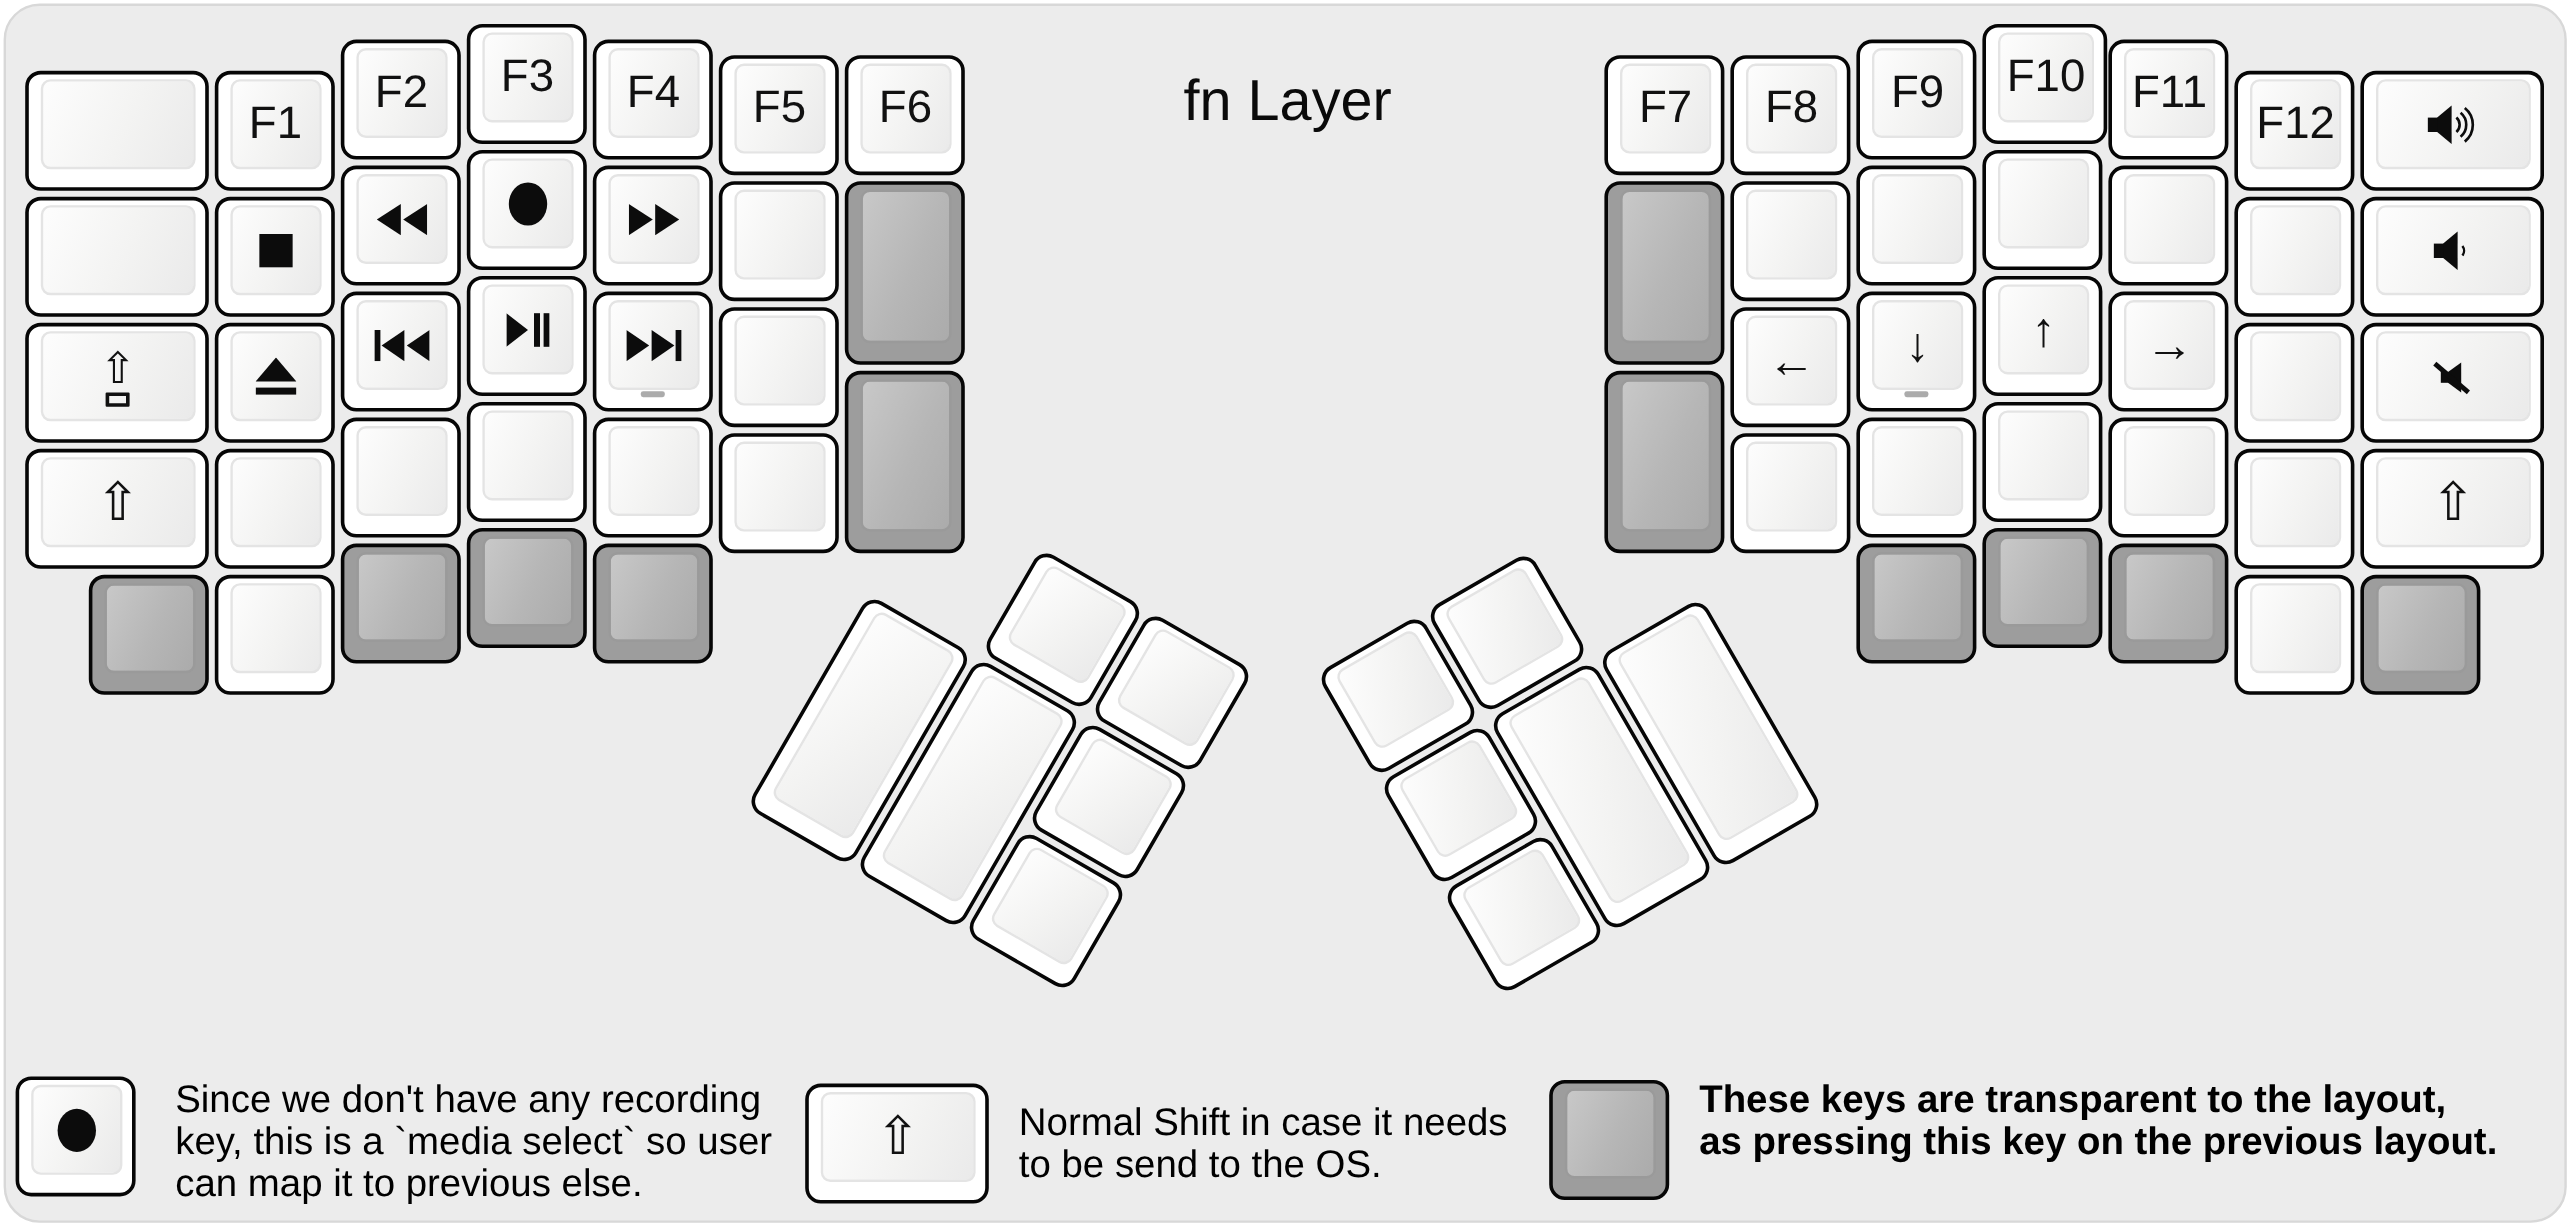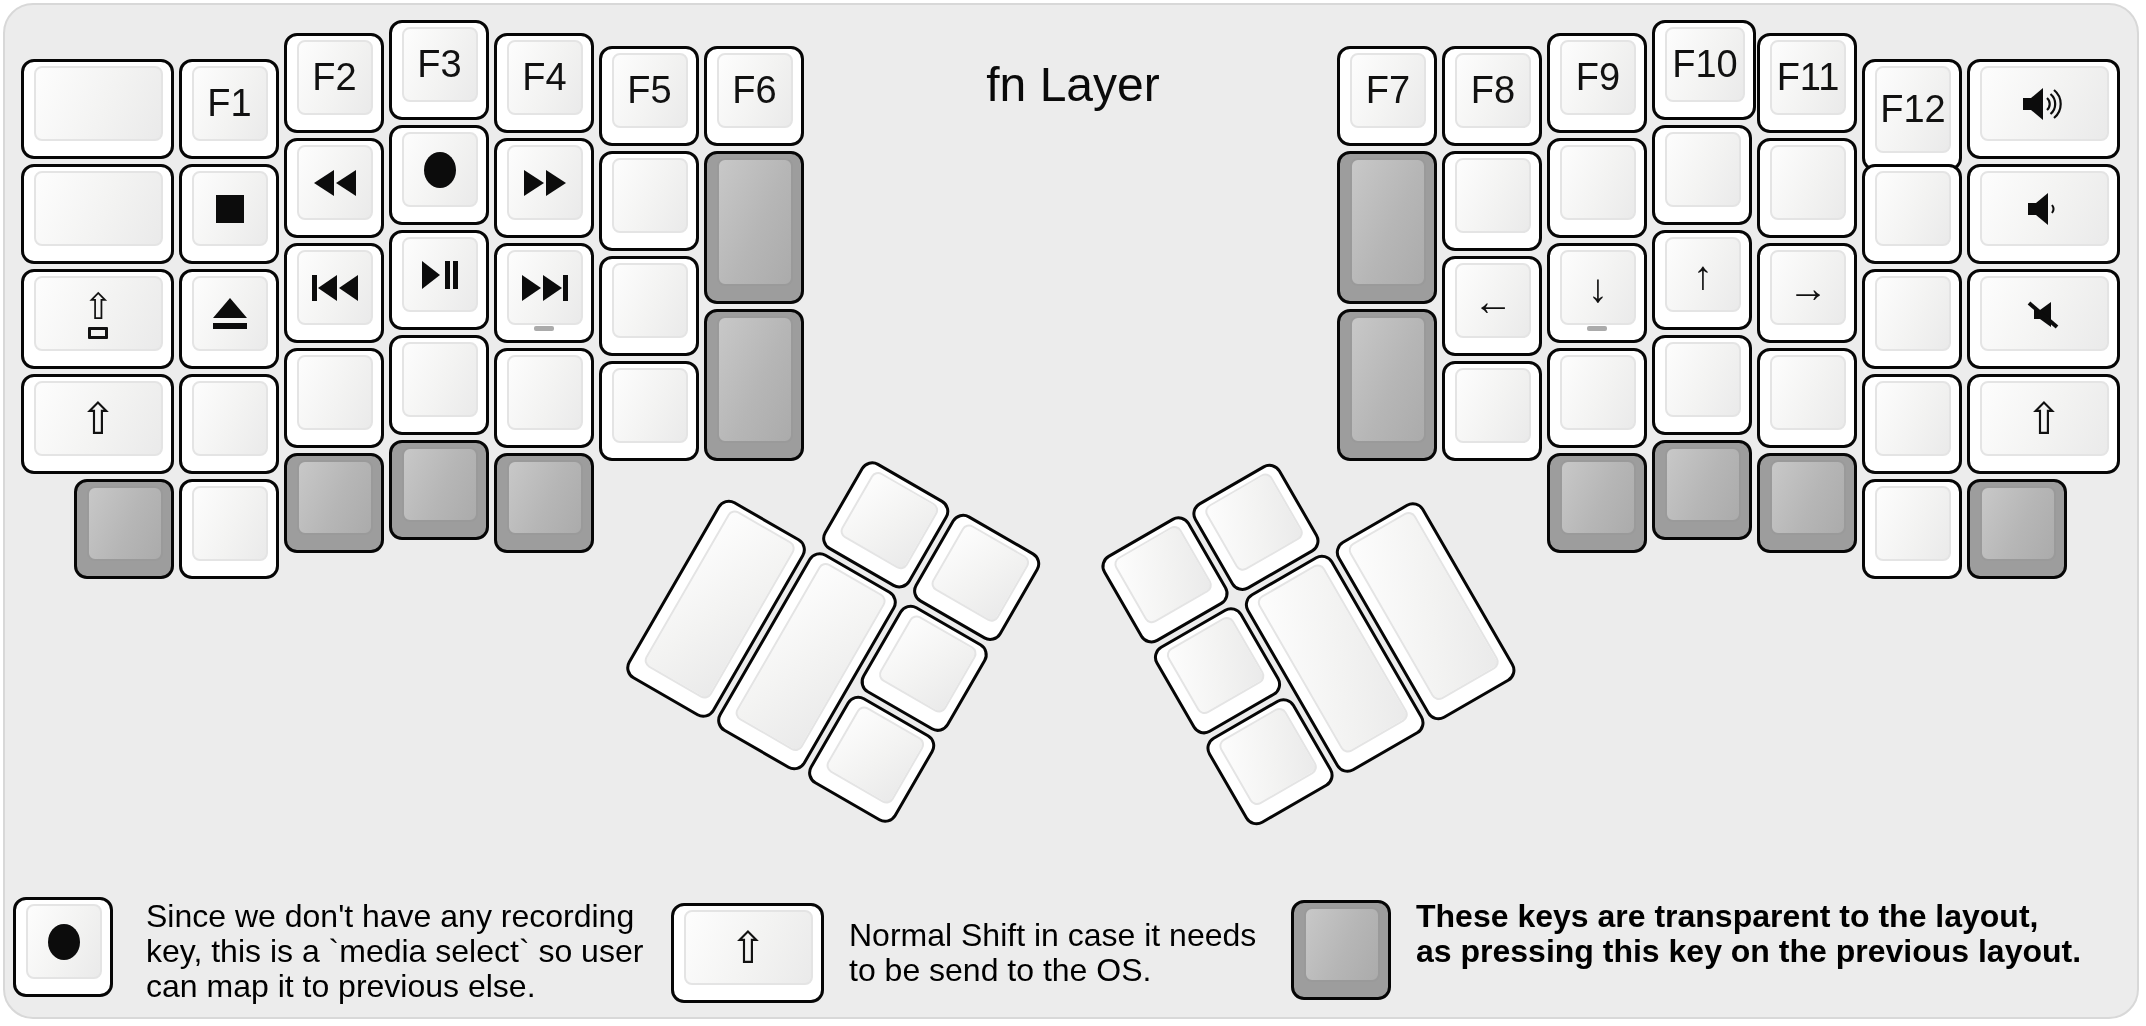--- a/index.html
+++ b/index.html
@@ -373,21 +373,21 @@
     <div class="key key-white" style="left: 1757px; top: 243.125px; width: 100px; height: 100px;">
       <div class="keytop">
         <span class="kicon">
           <span class="glyph arrow">→</span>
         </span>
       </div>
     </div>
     <div class="key key-white" style="left: 1757px; top: 348.125px; width: 100px; height: 100px;">
       <div class="keytop"></div>
     </div>
-    <div class="key key-white" style="left: 1862px; top: 59.375px; width: 100px; height: 112px;">
+    <div class="key key-white" style="left: 1862px; top: 59.375px; width: 100px; height: 100px;">
       <div class="keytop">
         <span class="klabel">F12</span>
       </div>
     </div>
     <div class="key key-white" style="left: 1862px; top: 164.375px; width: 100px; height: 100px;">
       <div class="keytop"></div>
     </div>
     <div class="key key-white" style="left: 1862px; top: 269.375px; width: 100px; height: 100px;">
       <div class="keytop"></div>
     </div>

